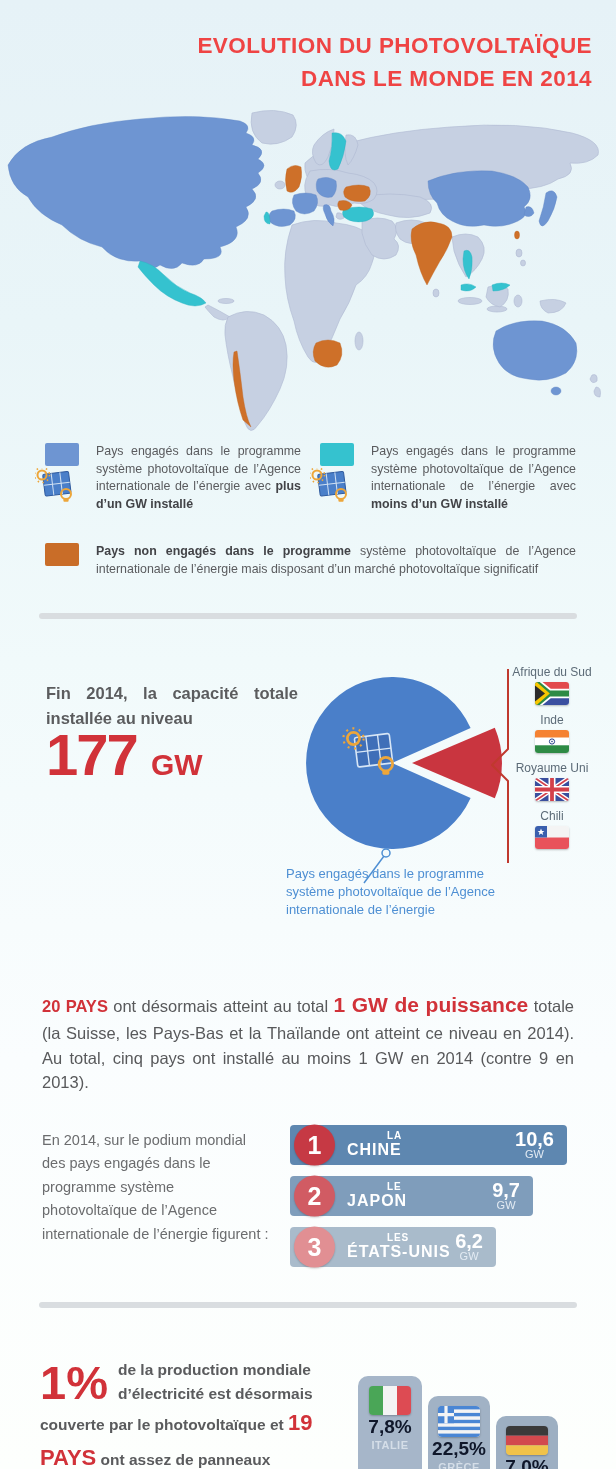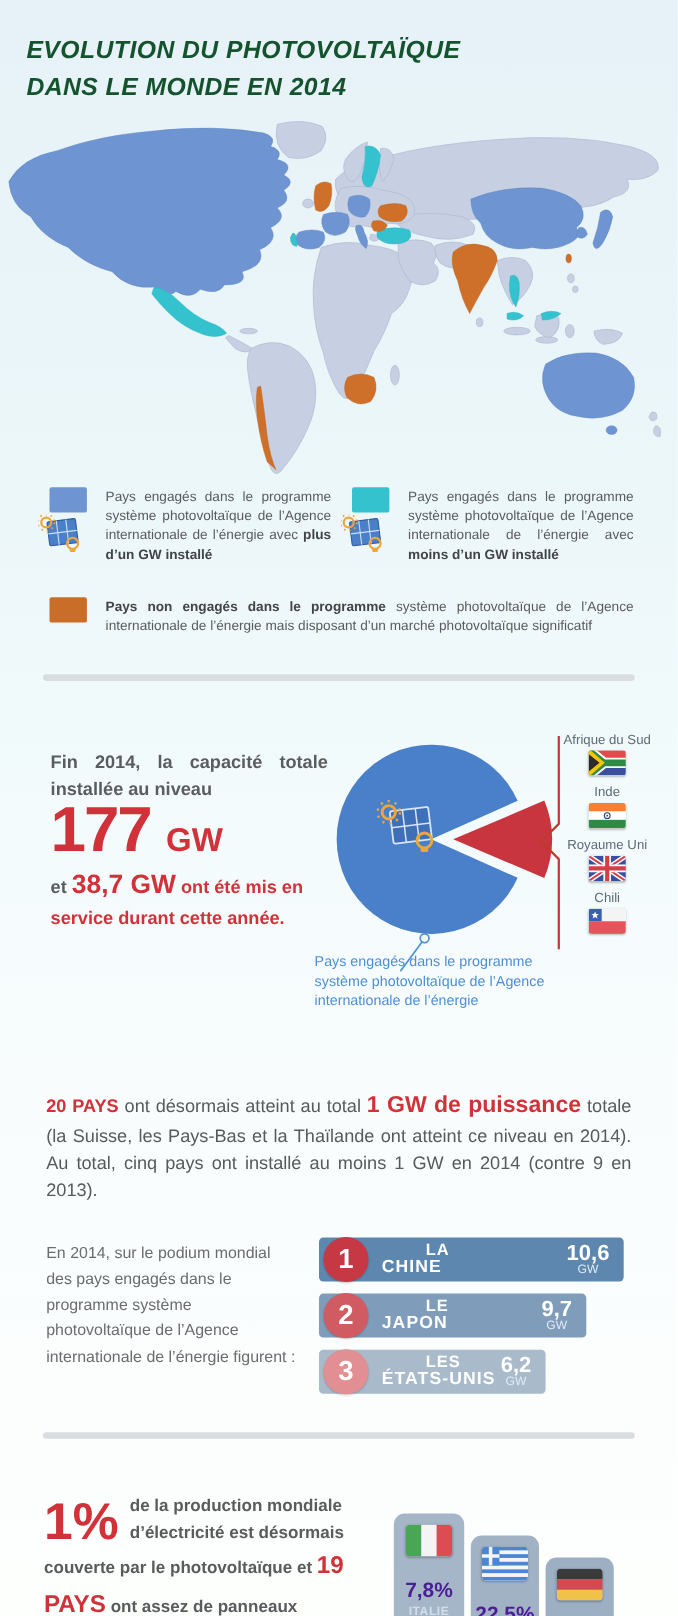--- a/index.html
+++ b/index.html
@@ -1,22 +1,22 @@
 <!DOCTYPE html>
 <html><head>
 <meta charset="utf-8">
 <style>
   html,body{margin:0;padding:0;}
   body{
     width:616px;height:1469px;overflow:hidden;position:relative;
     font-family:"Liberation Sans",sans-serif;
     background:linear-gradient(180deg,#e6f2f7 0%,#e9f5f8 22%,#f1fafb 45%,#fafdfe 72%,#fdfffd 100%);
   }
-  .title{margin:30px 24px 0;text-align:left;color:#14532d;font-size:22.5px;
-    font-weight:bold;letter-spacing:.4px;line-height:1.45;font-style:italic;}
+  .title{margin:30px 24px 0;text-align:right;color:#ef4444;font-size:22.5px;
+    font-weight:bold;letter-spacing:.4px;line-height:1.45;}
   .map-wrap{margin-top:10px;}
   .map-wrap svg{display:block;}
   .lb{fill:#c6d0e2;stroke:#aeb9d2;stroke-width:.6;}
   .cb{fill:#6e95d2;stroke:#5f86c4;stroke-width:.4;}
   .ct{fill:#35c2cf;stroke:#2bb0bf;stroke-width:.4;}
   .co{fill:#ce7029;stroke:#c06521;stroke-width:.4;}
 
   .legend{padding:0 40px;margin-top:8px;}
   .legend-row{display:flex;gap:14px;}
   .legend-item{flex:1;display:flex;}
@@ -66,39 +66,39 @@
   .pbar{position:relative;height:40px;border-radius:4px;margin-bottom:11px;color:#fff;
     display:flex;align-items:center;}
   .pbar1{width:277px;background:#5e87b0;}
   .pbar2{width:243px;background:#7f9dbb;}
   .pbar3{width:206px;background:#a9bbcb;}
   .rank{position:absolute;left:4px;top:50%;transform:translateY(-50%);width:41px;height:41px;
     border-radius:50%;display:flex;align-items:center;justify-content:center;
     font-size:25px;font-weight:bold;box-shadow:0 1px 2px rgba(0,0,0,.2);}
   .rank1{background:#c63944}.rank2{background:#d15b63}.rank3{background:#e18f93}
   .pbar .label{margin-left:57px;line-height:1.05;}
-  .article{font-size:15px;font-weight:bold;letter-spacing:.9px;padding-left:40px;}
+  .article{font-size:10px;font-weight:bold;letter-spacing:.9px;padding-left:40px;}
   .country{font-size:16px;font-weight:bold;letter-spacing:1px;}
   .value-block{margin-left:auto;margin-right:13px;text-align:center;line-height:.95;}
   .value{font-size:20px;font-weight:bold;}
   .unit-small{font-size:11px;color:#e3ebf3;}
 
   .bottom{display:flex;padding:0 40px;margin-top:36px;}
   .cov-text{width:296px;flex:none;font-size:15.5px;font-weight:bold;color:#5a5b5d;
     line-height:1.56;padding-top:14px;}
   .cov-big{float:left;color:#d13239;font-size:47px;line-height:.9;margin:4px 10px 0 0;}
   .cov-strong{color:#d13239;font-size:22px;}
   .top3-block{position:relative;flex:1;margin-left:14px;height:164px;}
   .pillar{position:absolute;border-radius:10px 10px 3px 3px;text-align:center;}
   .pillar1{left:8px;bottom:14px;width:64px;height:118px;background:#a6b6c9;}
   .pillar2{left:78px;bottom:10px;width:62px;height:102px;background:#a1b2c5;}
   .pillar3{left:146px;bottom:6px;width:62px;height:86px;background:#9dafc2;}
   .pillar .flag{margin-top:10px;width:42px;height:29px;border-radius:4px;}
   .pillar2 .flag{height:31px;}
-  .pct{color:#4c1d95;font-weight:bold;font-size:19px;margin-top:21px;}
+  .pct{color:#0f172a;font-weight:bold;font-size:19px;margin-top:1px;}
   .pcountry{color:#d5dee8;font-size:11px;font-weight:bold;letter-spacing:.5px;margin-top:1px;}
 </style>
 </head>
 <body>
 
 <svg width="0" height="0" style="position:absolute">
   <defs>
     <g id="solar-icon">
       <g transform="rotate(-7 20 17)">
         <rect x="9" y="5" width="26" height="22" rx="1.5" fill="#4a7fc9" stroke="#2f5a9e" stroke-width="1"></rect>
@@ -215,21 +215,20 @@
 </div>
 
 <div class="divider"></div>
 
 <div class="capacity">
   <div class="cap-text">
     <div class="cap-intro">Fin 2014, la capacité totale installée au niveau</div>
     <div class="cap-row">
       <div class="cap-big"><span>177</span> <span class="unit">GW</span></div>
     </div>
-    <div class="cap-tail"><span class="tg">et </span><span class="trs">38,7 GW</span><span class="tr"> ont été mis en service durant cette année.</span></div>
   </div>
 
   <div class="pie-block">
     <svg class="pie-svg" width="220" height="240" viewBox="0 0 220 240">
       <path d="M92,100 L170.6,65 A86,86 0 1 0 170.6,135 Z" fill="#4a7fc9"></path>
       <path d="M112,100 L194.8,64.8 A90,90 0 0 1 194.8,135.2 Z" fill="#c9353f"></path>
       <g transform="translate(44,66) scale(1.35)">
         <g transform="rotate(-7 20 17)">
           <rect x="9" y="5" width="26" height="22" rx="1.5" fill="#3f6fb8" stroke="#d7e6f6" stroke-width="1.2"></rect>
           <line x1="17.6" y1="5" x2="17.6" y2="27" stroke="#d7e6f6" stroke-width="1"></line>

